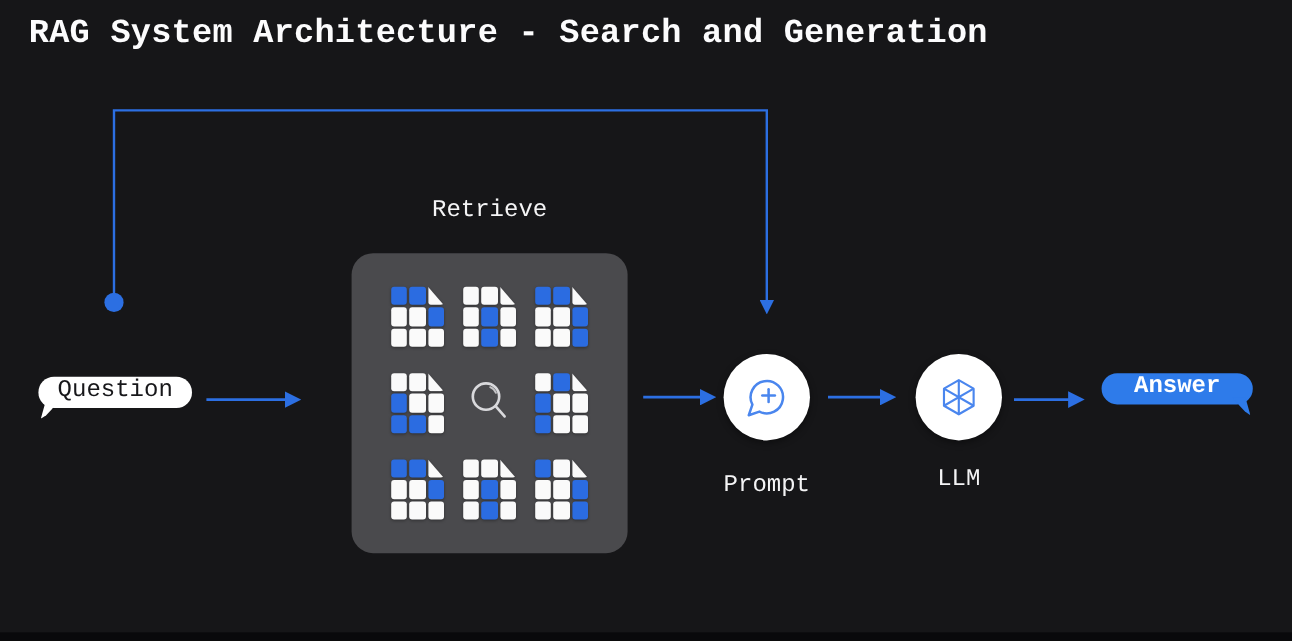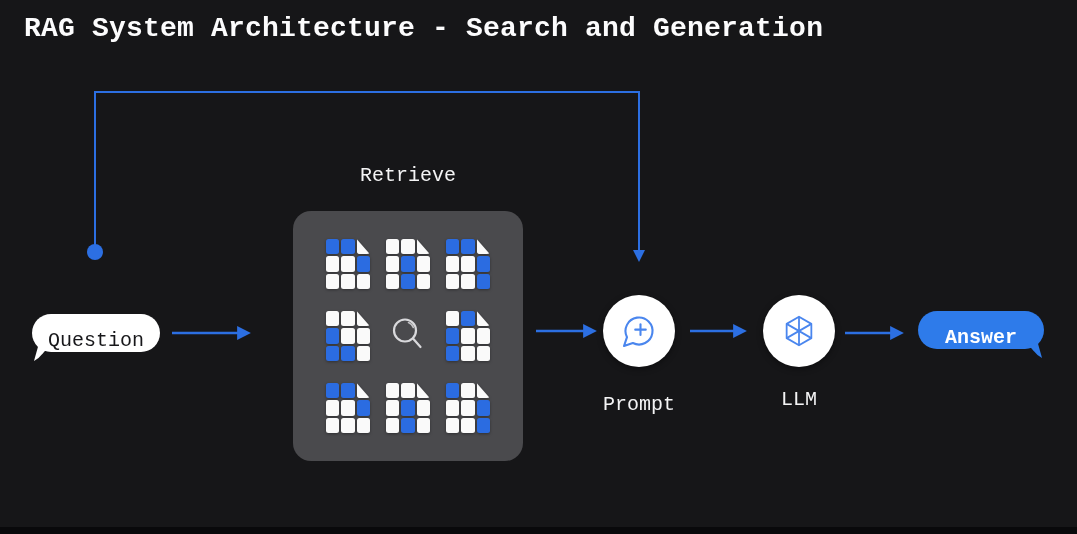--- a/index.html
+++ b/index.html
@@ -21,22 +21,22 @@
     font-family:Liberation Mono, monospace;
   }
   .title{
     position:absolute;left:24px;top:13px;
     font-size:28px;font-weight:600;letter-spacing:.2px;
     color:#fcfcfd;
   }
   .overlay{position:absolute;left:0;top:0;width:1077px;height:534px;pointer-events:none;}
 
   .bubble{
-    position:absolute;height:38px;
-    display:flex;align-items:flex-end;justify-content:center;
+    position:absolute;height:26px;
+    display:flex;align-items:flex-start;justify-content:center;
     border-radius:19px;font-size:20px;
   }
   .bubble .tail{position:absolute;width:15px;height:15px;bottom:-9px;}
   .bubble-question{left:32px;top:314px;width:128px;background:#fff;color:#17171a;font-weight:500;}
   .bubble-question .tail{left:2px;background:#fff;clip-path:polygon(0 100%, 28% 0, 100% 0, 60% 48%, 30% 80%);}
   .bubble-answer{left:918px;top:311px;width:126px;background:var(--answer-blue);color:#fff;font-weight:600;}
   .bubble-answer .tail{right:2px;background:var(--answer-blue);clip-path:polygon(100% 100%, 72% 0, 0 0, 40% 48%, 70% 80%);}
 
   .node-label{
     position:absolute;width:140px;text-align:center;

